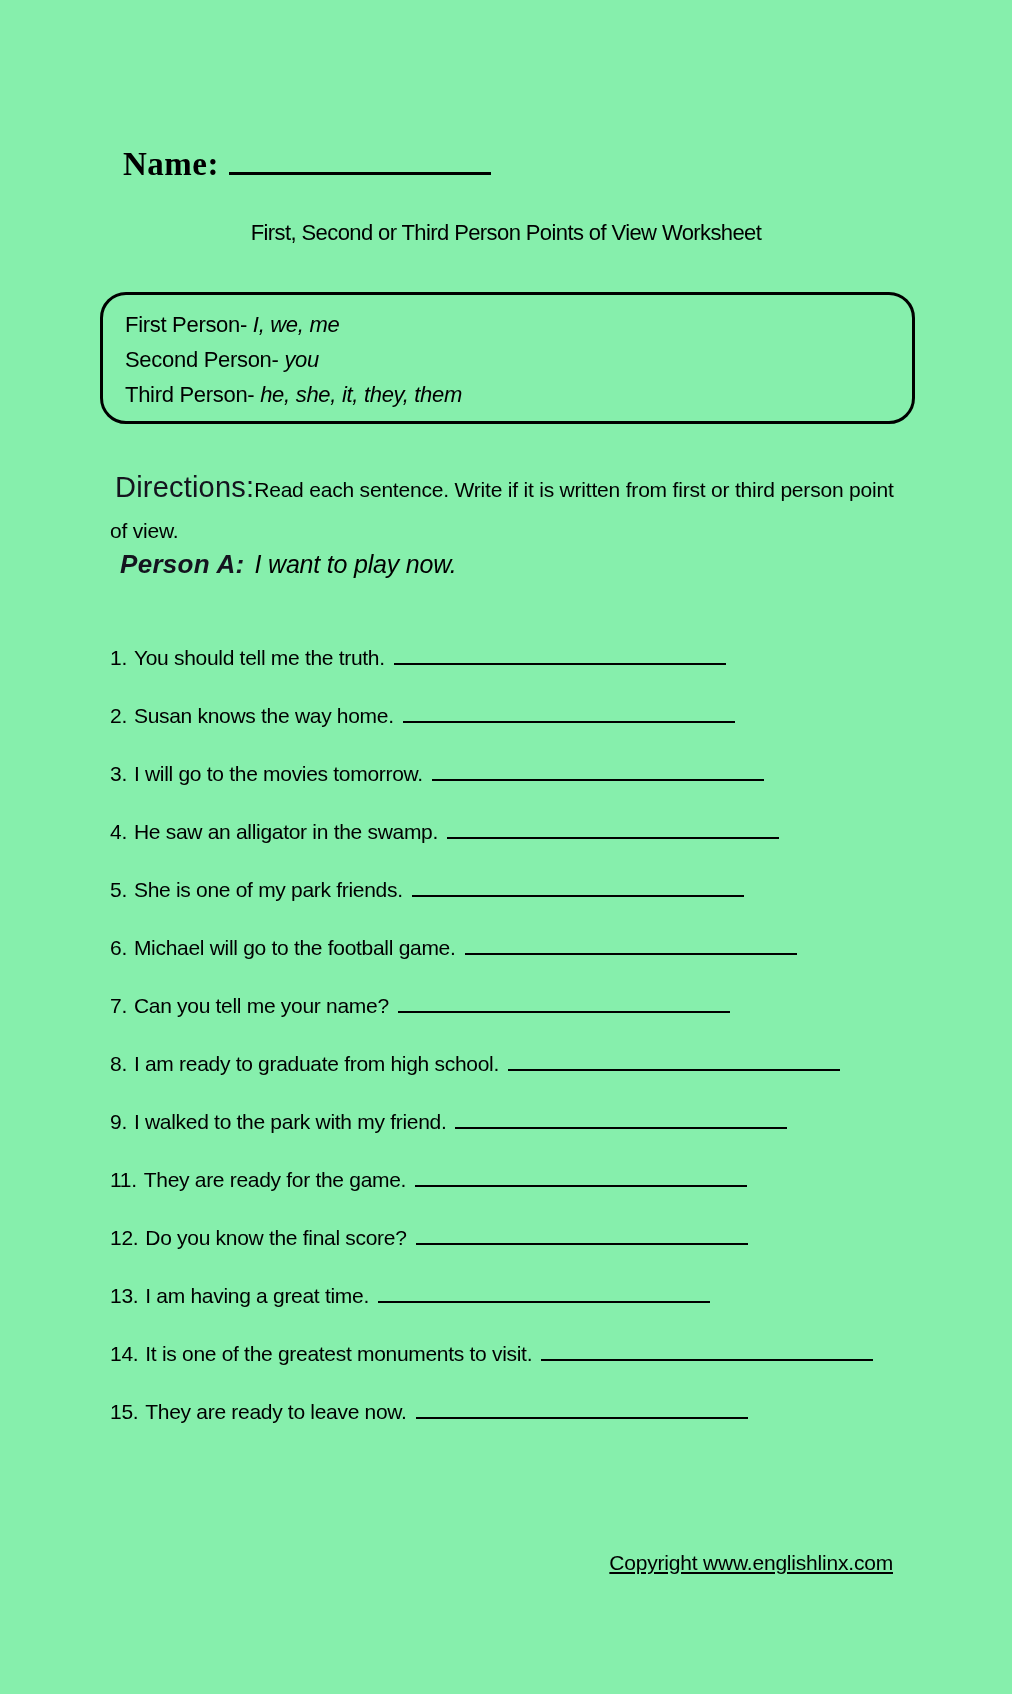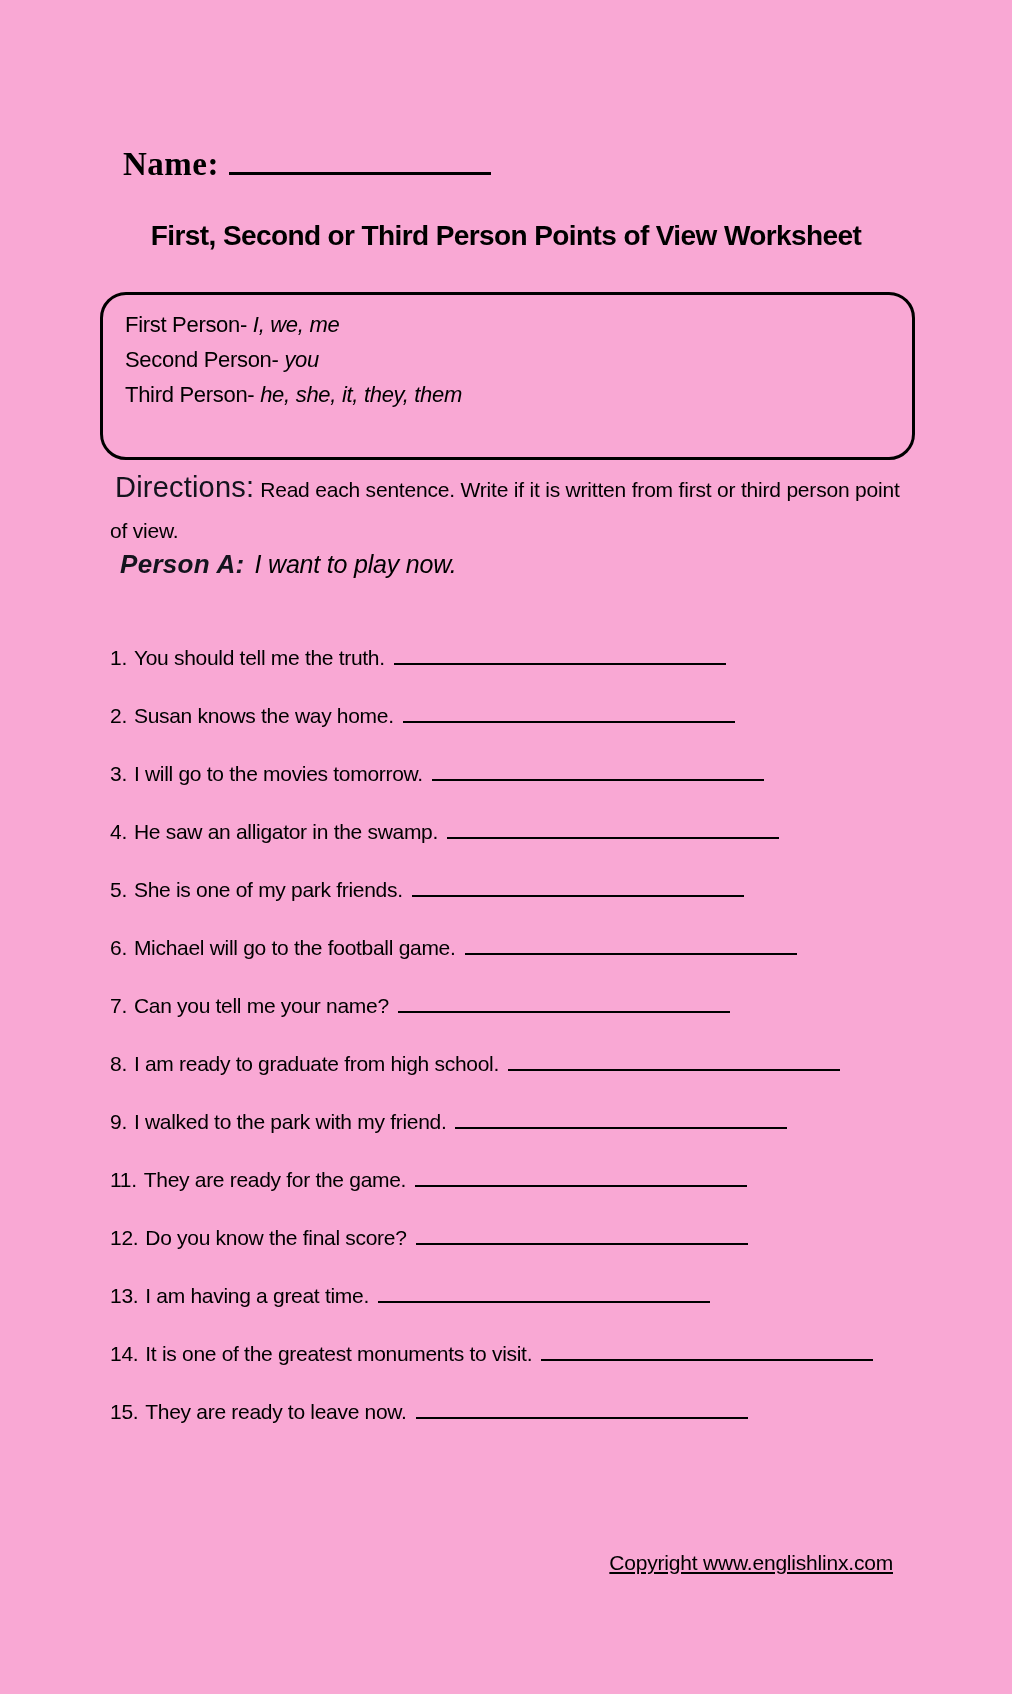--- a/index.html
+++ b/index.html
@@ -1,20 +1,20 @@
 <!DOCTYPE html>
 <html><head>
 <meta charset="utf-8">
 <style>
   html, body { margin: 0; padding: 0; background: #ffffff; }
   .page {
     position: relative;
     width: 1012px;
     height: 1694px;
-    background: #f9a8d4;
+    background: #86efac;
     font-family: "Liberation Sans", sans-serif;
     color: #000000;
     overflow: hidden;
   }
 
   
   .header-row {
     position: absolute;
     top: 146px;
     left: 123px;
@@ -37,32 +37,32 @@
   .date-field { margin-left: 116px; }
   .date-line { width: 168px; height: 24px; margin-left: 10px; }
 
   
   .title {
     position: absolute;
     top: 220px;
     left: 0;
     width: 100%;
     text-align: center;
-    font-weight: bold;
-    font-size: 28px;
+    font-weight: normal;
+    font-size: 22px;
     letter-spacing: -0.6px;
   }
 
   
   .def-box {
     position: absolute;
     top: 292px;
     left: 100px;
     width: 815px;
-    height: 168px;
+    height: 132px;
     box-sizing: border-box;
     border: 3px solid #000;
     border-radius: 26px;
     padding: 12px 18px 0 22px;
   }
   .def-row {
     font-size: 22px;
     line-height: 35px;
     letter-spacing: -0.3px;
     white-space: nowrap;
@@ -77,21 +77,20 @@
     width: 802px;
     font-size: 21px;
     line-height: 41px;
     letter-spacing: -0.2px;
   }
   .directions-label {
     font-size: 29px;
     color: #14141e;
     letter-spacing: 0.2px;
     margin-left: 5px;
-    margin-right: 6px;
   }
 
   
   .example-block {
     position: absolute;
     top: 544px;
     left: 120px;
     width: 780px;
   }
   .example-row { line-height: 40px; white-space: nowrap; }

